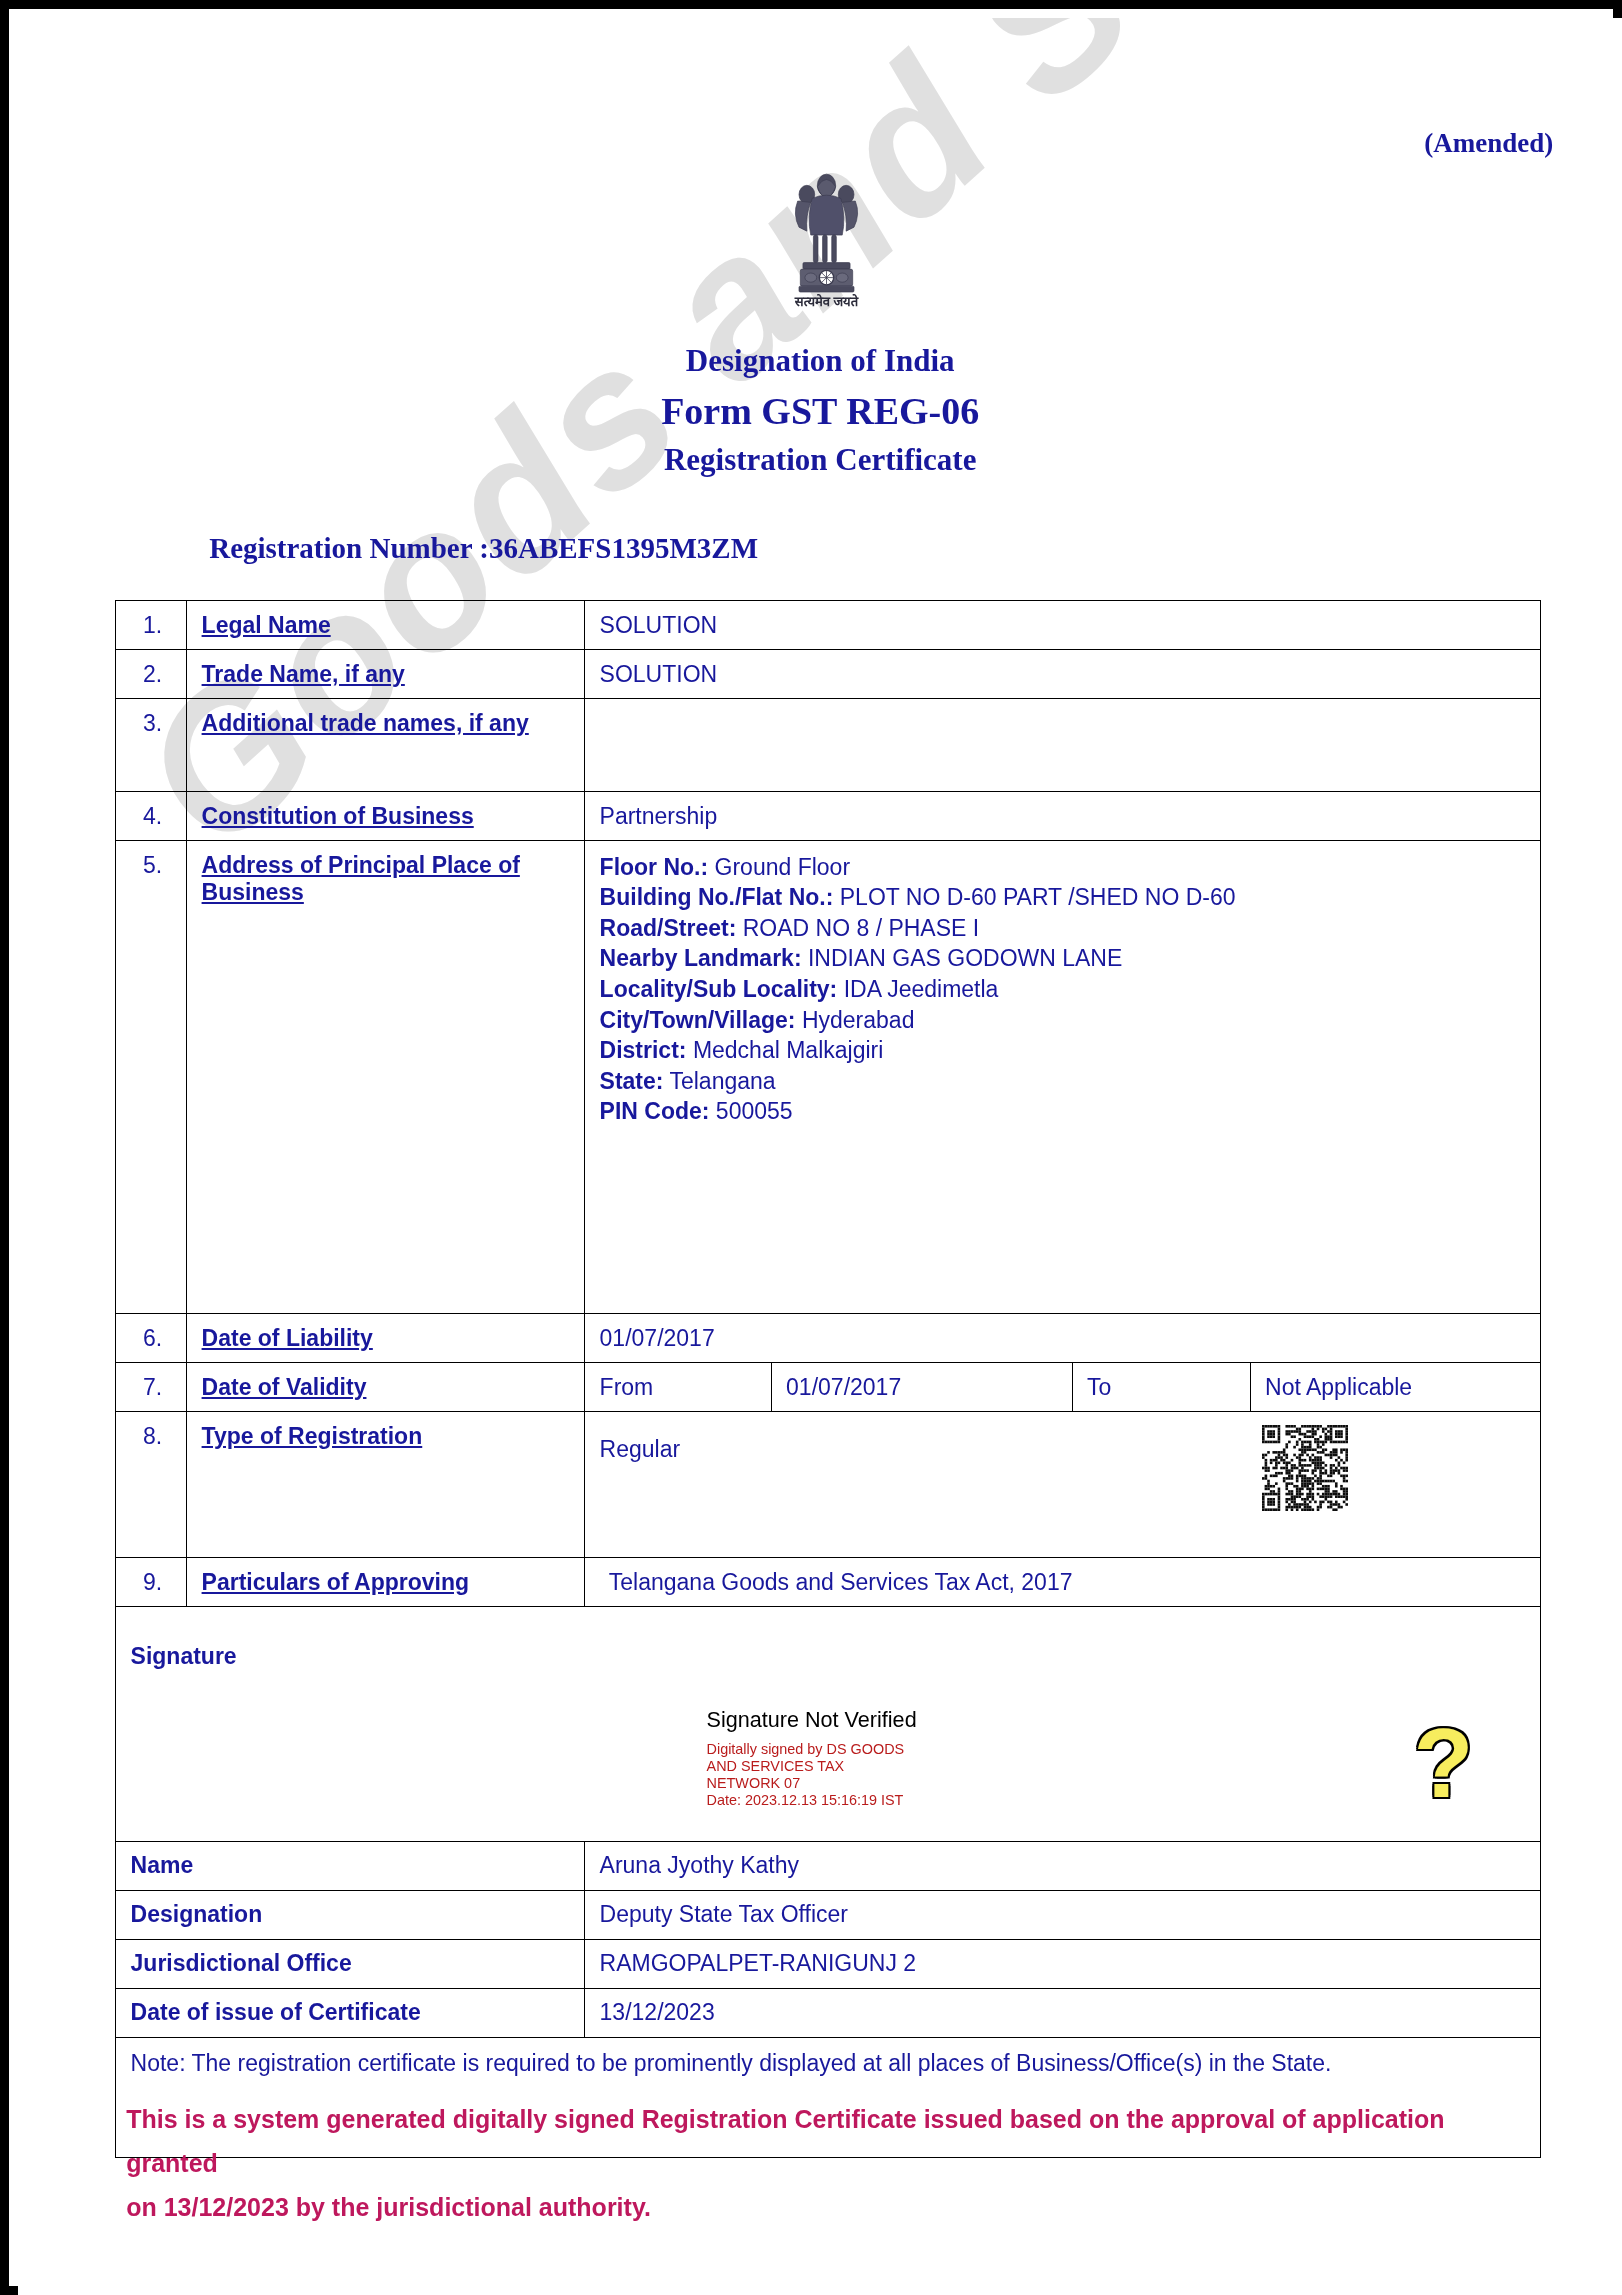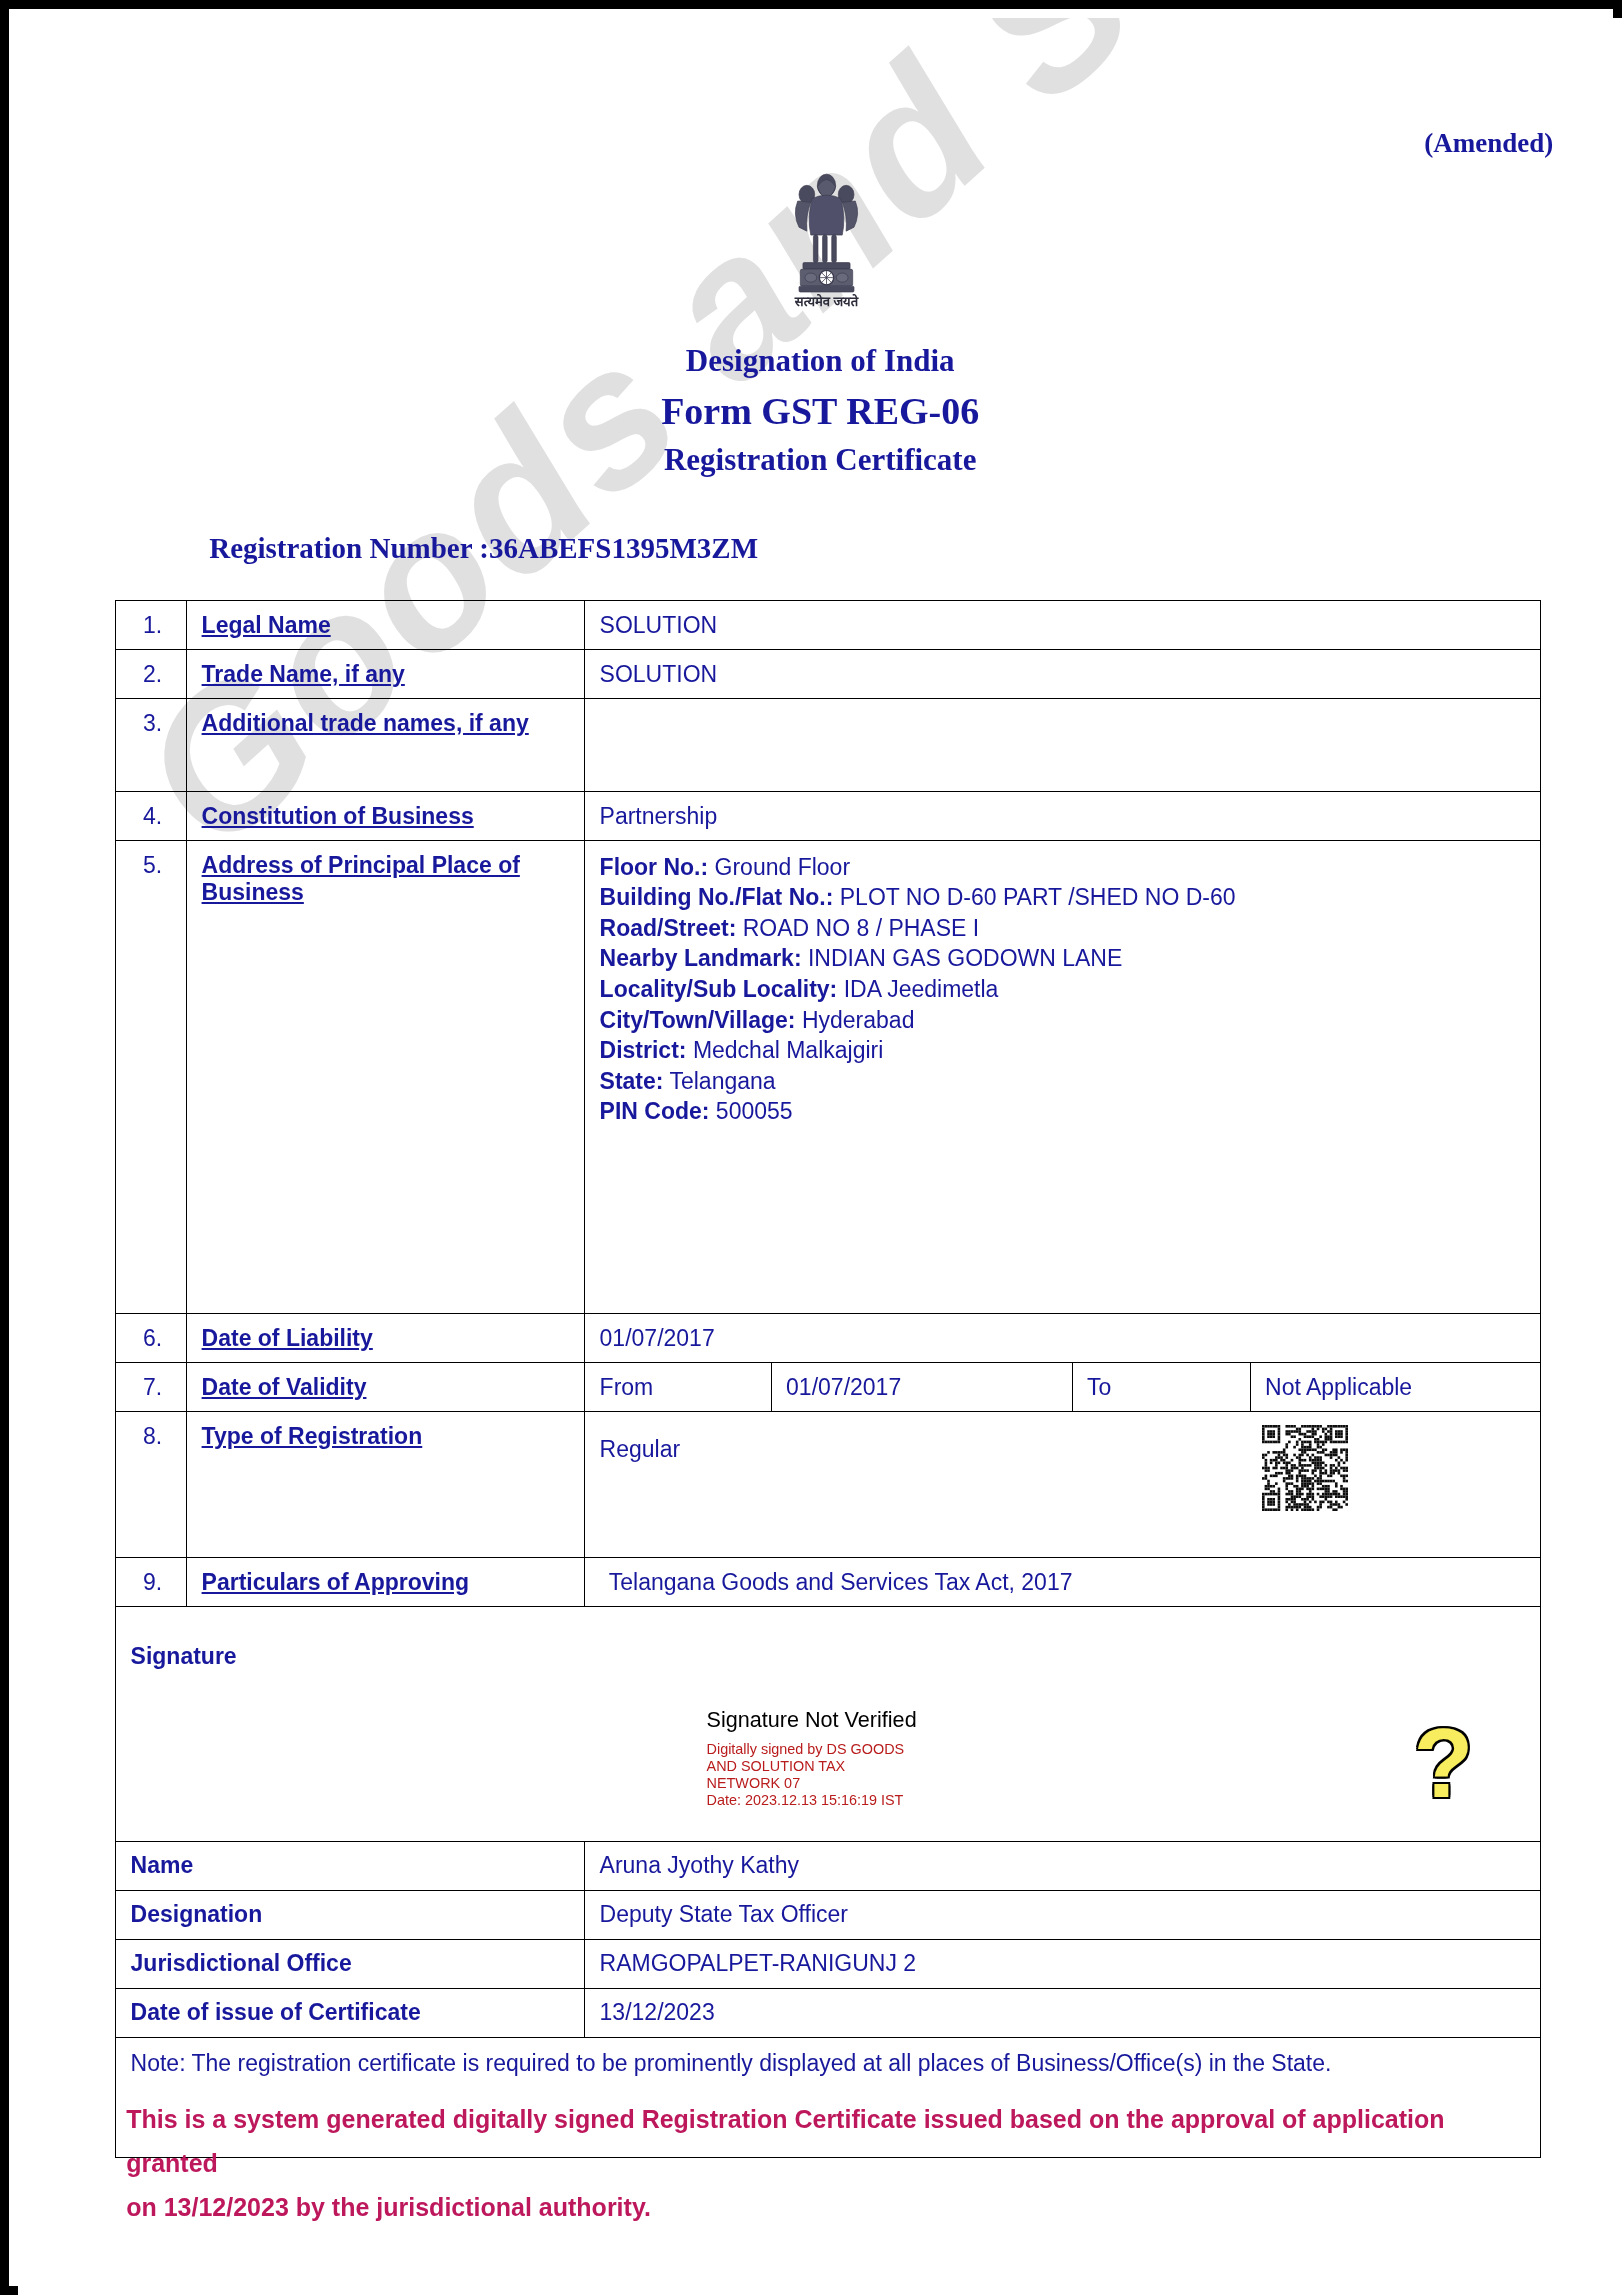--- a/index.html
+++ b/index.html
@@ -937,21 +937,21 @@
           </tr>
 
           <tr>
             <td colspan="3" style="padding:9.2px 11.8px 6.5px 14.4px;">
               <div class="sig-head">Signature</div>
               <div class="sig-area">
                 <div class="sig-stamp">
                   <div class="qmark">?</div>
                   <div class="sig-title">Signature Not Verified</div>
                   <div class="sig-det">Digitally signed by DS GOODS</div>
-                  <div class="sig-det">AND SOLUTION TAX</div>
+                  <div class="sig-det">AND SERVICES TAX</div>
                   <div class="sig-det">NETWORK 07</div>
                   <div class="sig-det">Date: 2023.12.13 15:16:19 IST</div>
                 </div>
               </div>
             </td>
           </tr>
 
           <tr>
             <td colspan="2" class="full-lbl">Name</td>
             <td class="val">Aruna Jyothy Kathy</td>

